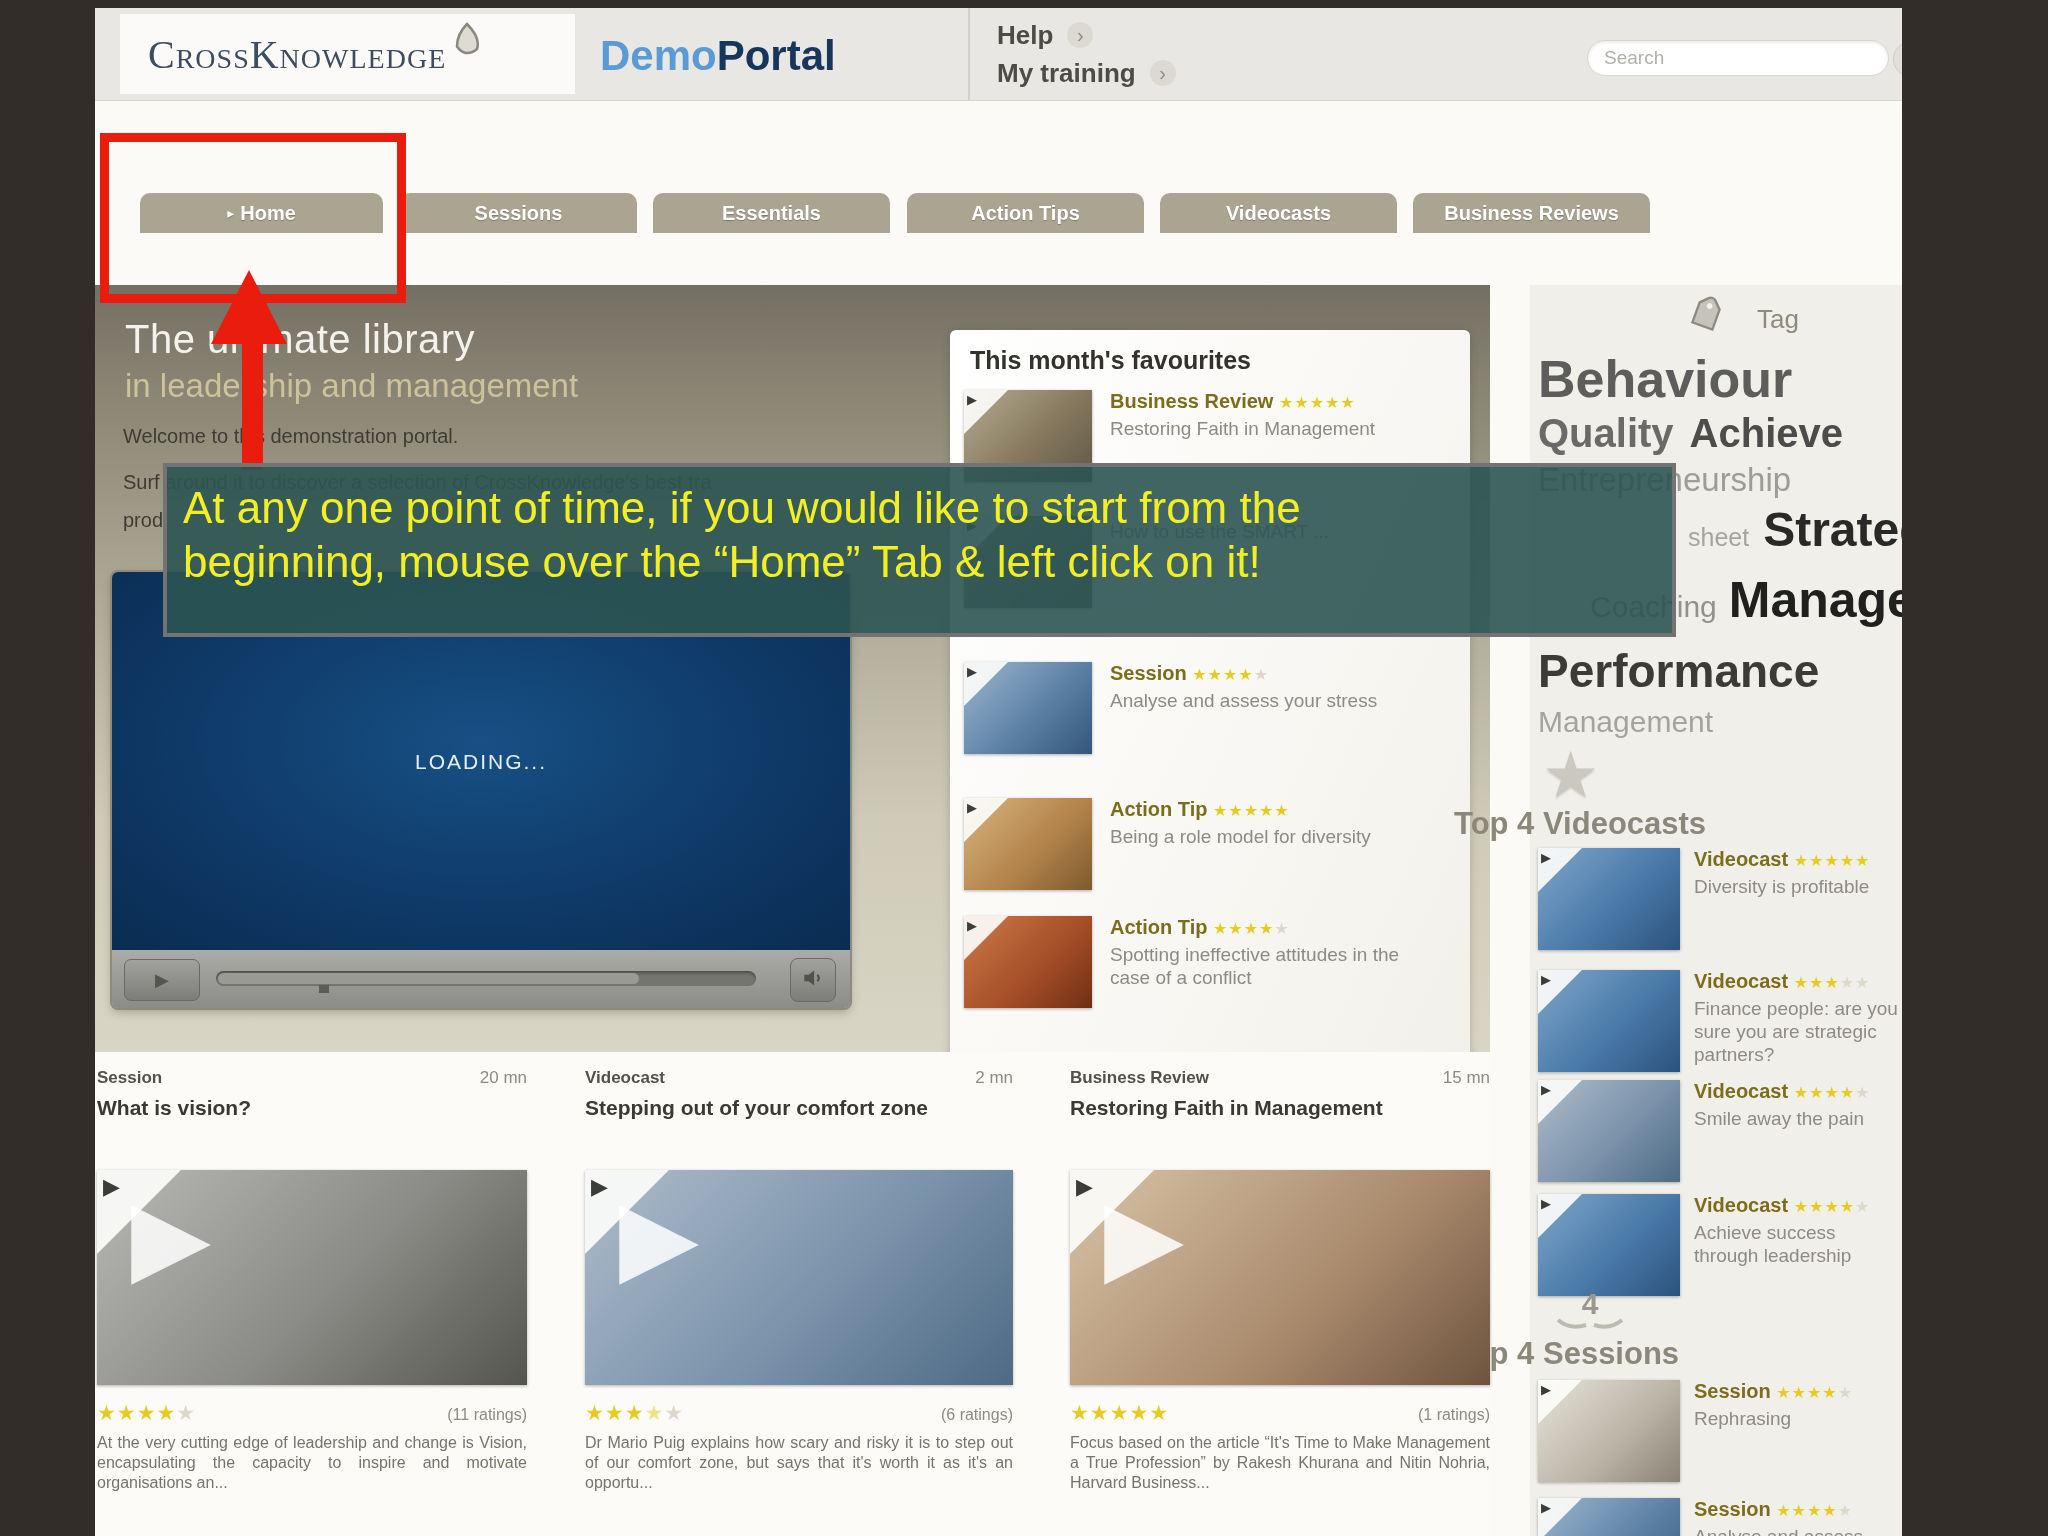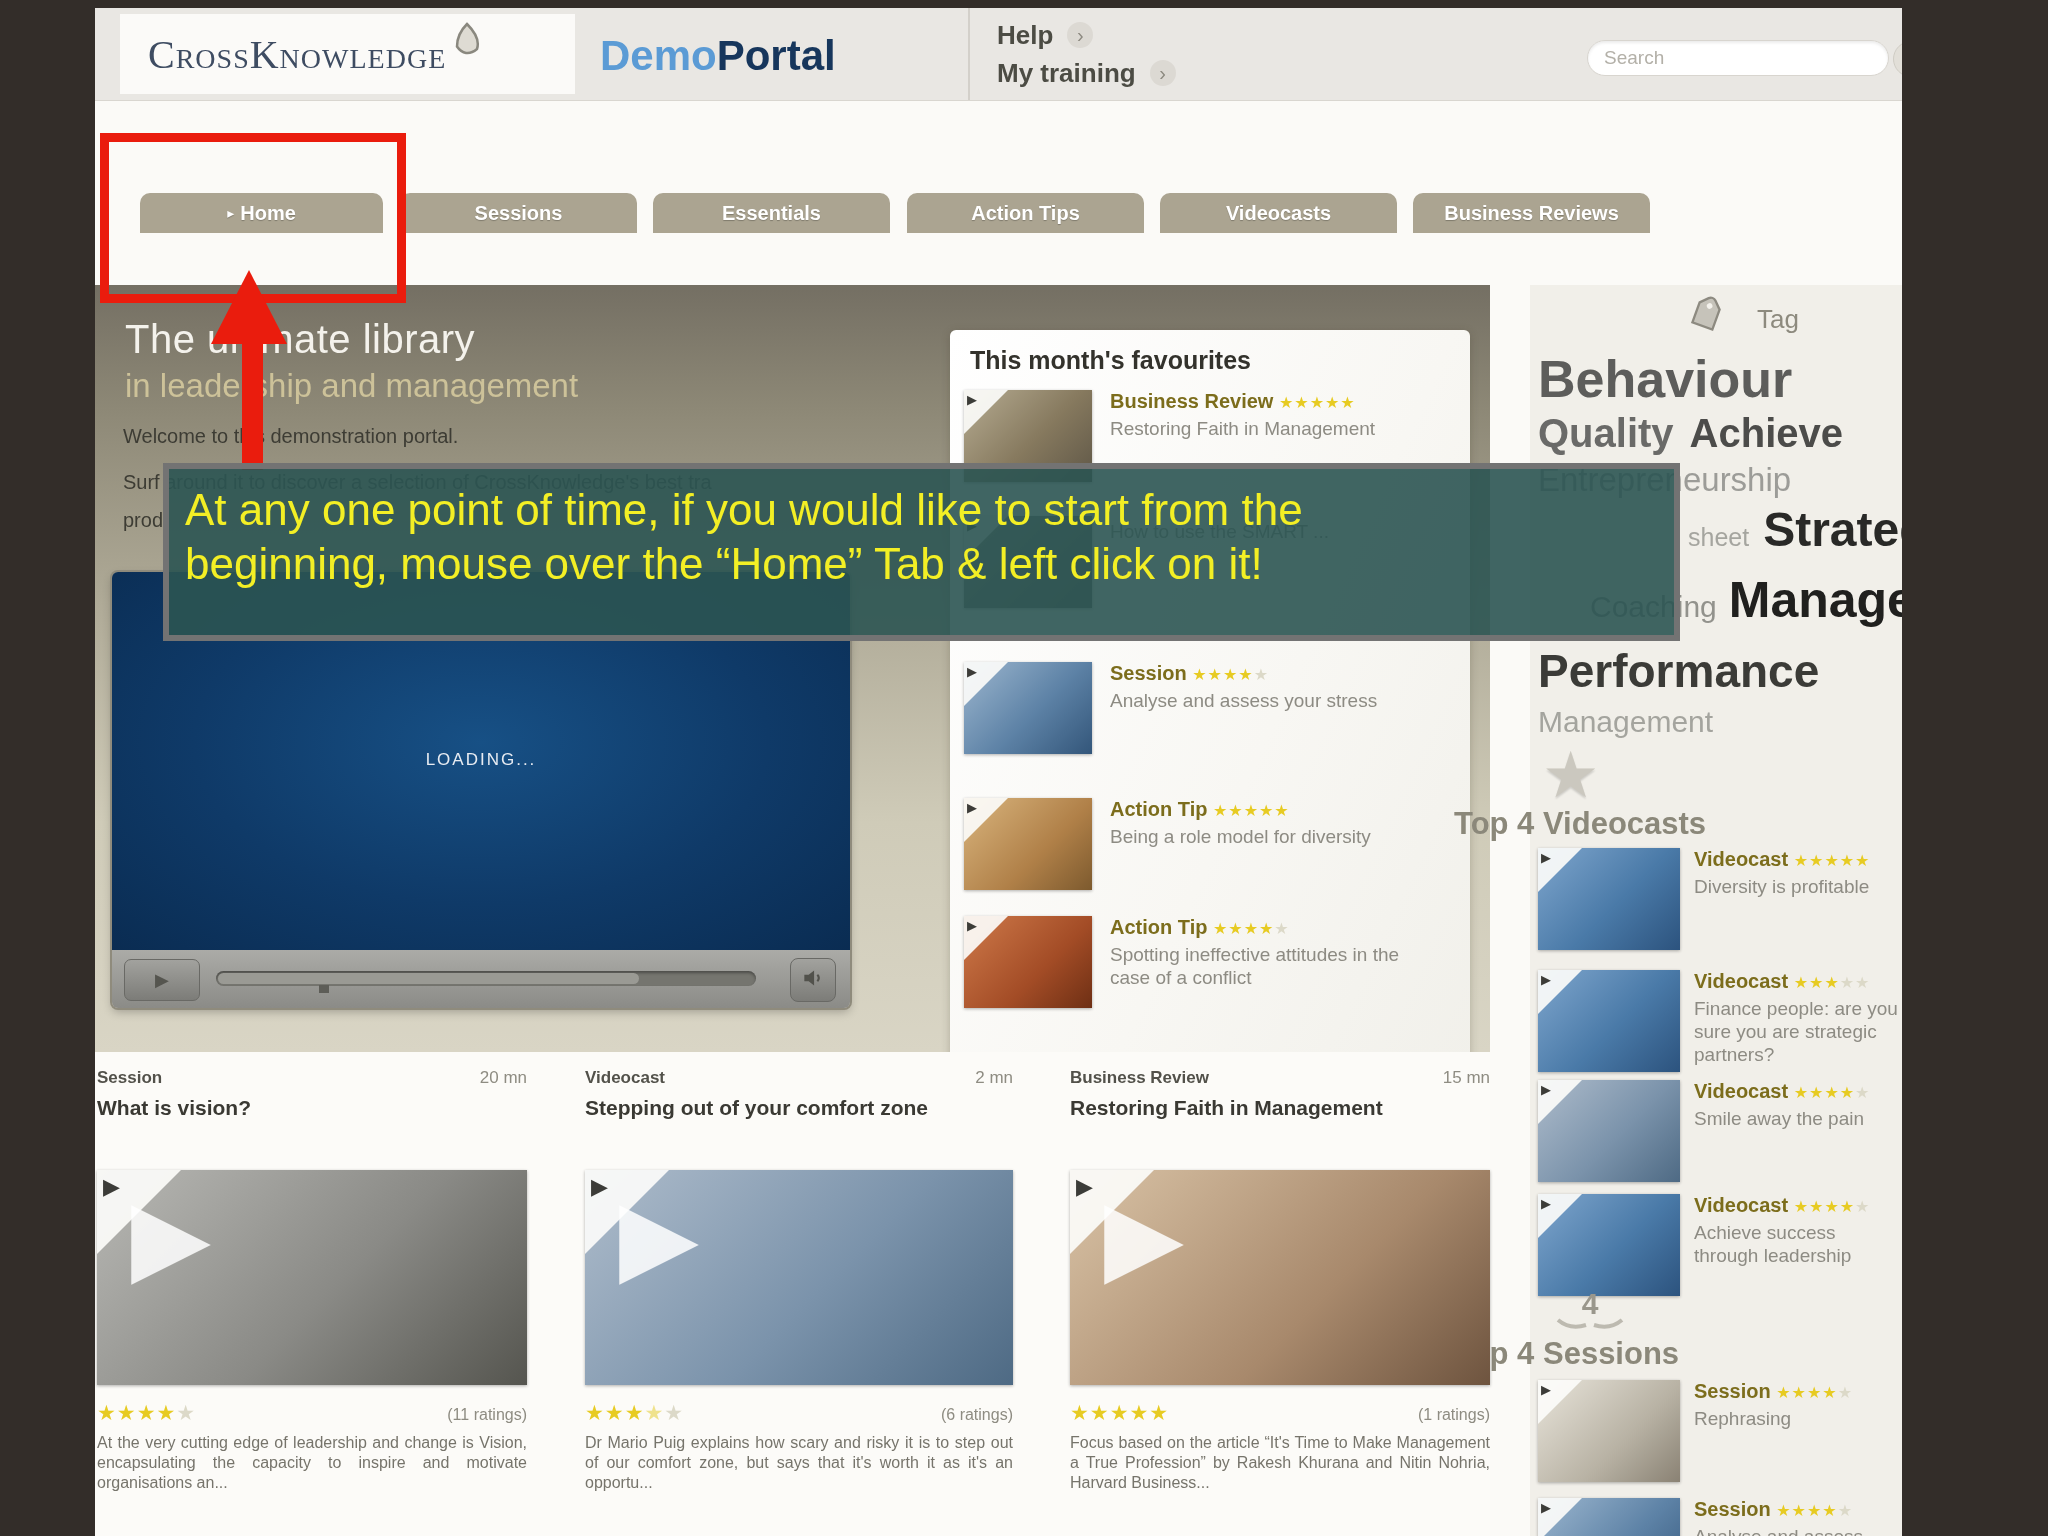--- a/index.html
+++ b/index.html
@@ -41,21 +41,21 @@
   .hero-sub{position:absolute;left:30px;top:82px;font-size:33px;color:#cdc299;}
   .hero-welcome{position:absolute;left:28px;top:140px;font-size:20px;color:#3d3c34;}
   .hero-surf{position:absolute;left:28px;top:186px;font-size:20px;color:#3d3c34;width:900px;}
   .hero-surf2{position:absolute;left:28px;top:224px;font-size:20px;color:#3d3c34;}
 
   
   .player{position:absolute;left:17px;top:287px;width:738px;height:436px;border-radius:6px;overflow:hidden;
           box-shadow:0 0 0 2px #8f8b7c,0 4px 10px rgba(0,0,0,.25);}
   .screen{position:relative;width:100%;height:378px;
           background:radial-gradient(ellipse at 50% 45%,#175085 0%,#0f3a68 55%,#0a2c52 100%);}
-  .loading{position:absolute;left:0;right:0;top:178px;text-align:center;color:#e8ecf2;font-size:17px;letter-spacing:2px;}
+  .loading{position:absolute;left:0;right:0;top:178px;text-align:center;color:#e8ecf2;font-size:21px;letter-spacing:2px;}
   .controls{position:relative;width:100%;height:58px;background:linear-gradient(#ababa7,#8b8b87);}
   .play-btn{position:absolute;left:12px;top:9px;width:74px;height:40px;border-radius:7px;
             background:linear-gradient(#a2a29e,#7c7c78);border:1px solid #696965;
             display:flex;align-items:center;justify-content:center;color:#55554f;font-size:18px;cursor:pointer;}
   .progress{position:absolute;left:104px;top:21px;width:540px;height:15px;border-radius:8px;background:#75756f;
             box-shadow:inset 0 2px 3px rgba(0,0,0,.35);cursor:pointer;}
   .progress .fill{position:absolute;left:2px;top:2px;height:11px;width:78%;border-radius:6px;background:#9a9a94;}
   .progress .knob{position:absolute;left:19%;top:14px;width:10px;height:8px;background:#5d5d57;}
   .vol-btn{position:absolute;right:14px;top:8px;width:44px;height:42px;border-radius:8px;
            background:linear-gradient(#a2a29e,#7c7c78);border:1px solid #696965;
@@ -132,21 +132,21 @@
   .rcount{font-size:16px;color:#8e8c82;}
   .card-desc{font-size:16px;color:#76746b;line-height:20px;text-align:justify;margin-top:8px;}
 
   
   .ann{position:absolute;z-index:50;}
   .red-box{left:5px;top:125px;width:288px;height:152px;border:9px solid #ea1c0d;background:transparent;}
   .arrow-head{left:116px;top:262px;width:0;height:0;border-left:38px solid transparent;
               border-right:38px solid transparent;border-bottom:74px solid #ea1c0d;}
   .arrow-shaft{left:147px;top:330px;width:21px;height:132px;background:#ea1c0d;}
   .callout{left:68px;top:455px;width:1489px;height:152px;background:rgba(43,84,82,.9);
-           border:6px solid #737373;padding:14px 0 0 16px;}
+           border:4px solid #737373;padding:14px 0 0 16px;}
   .callout .ln{font-size:44px;color:#f3ef25;line-height:54px;white-space:nowrap;}
 </style>
 </head>
 <body>
 
 <div id="page">
 <div id="content">
 
   <div class="hdr">
     <div class="logo-box">

